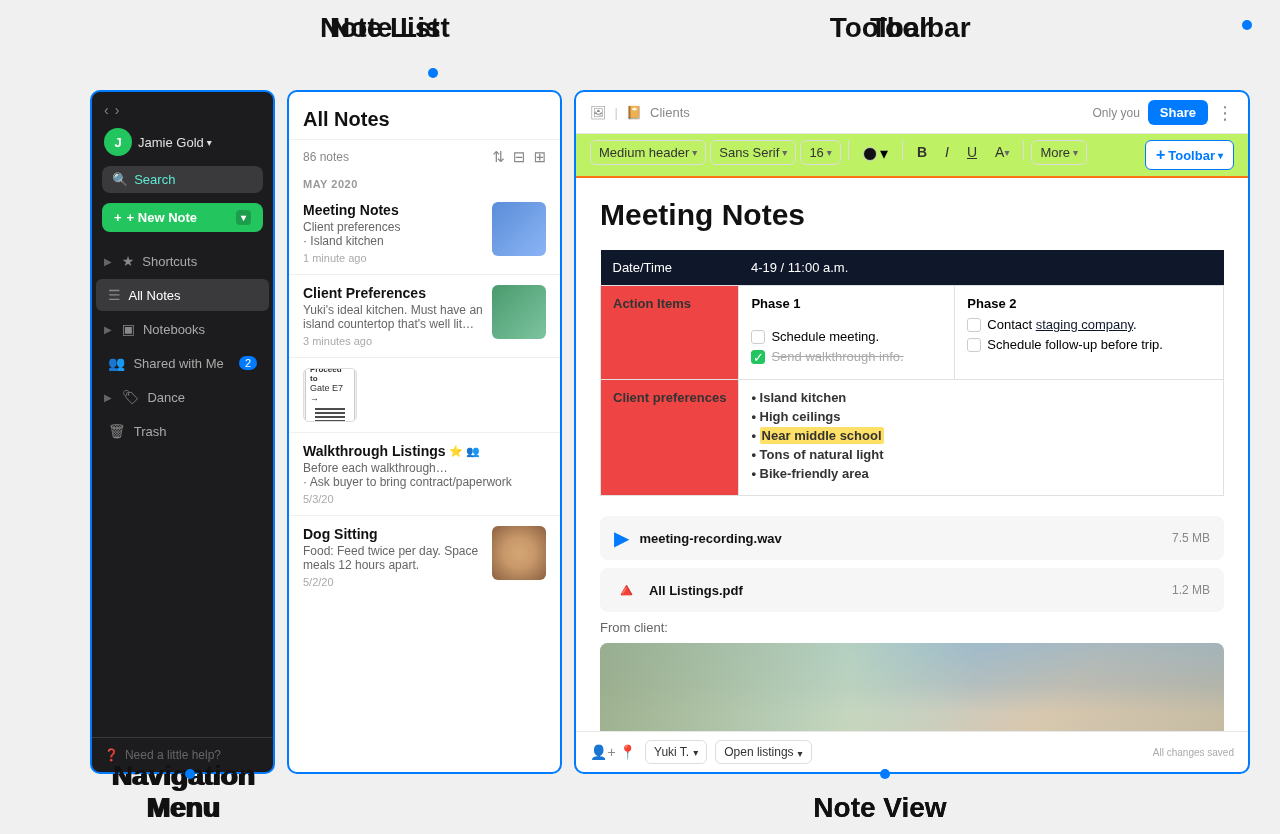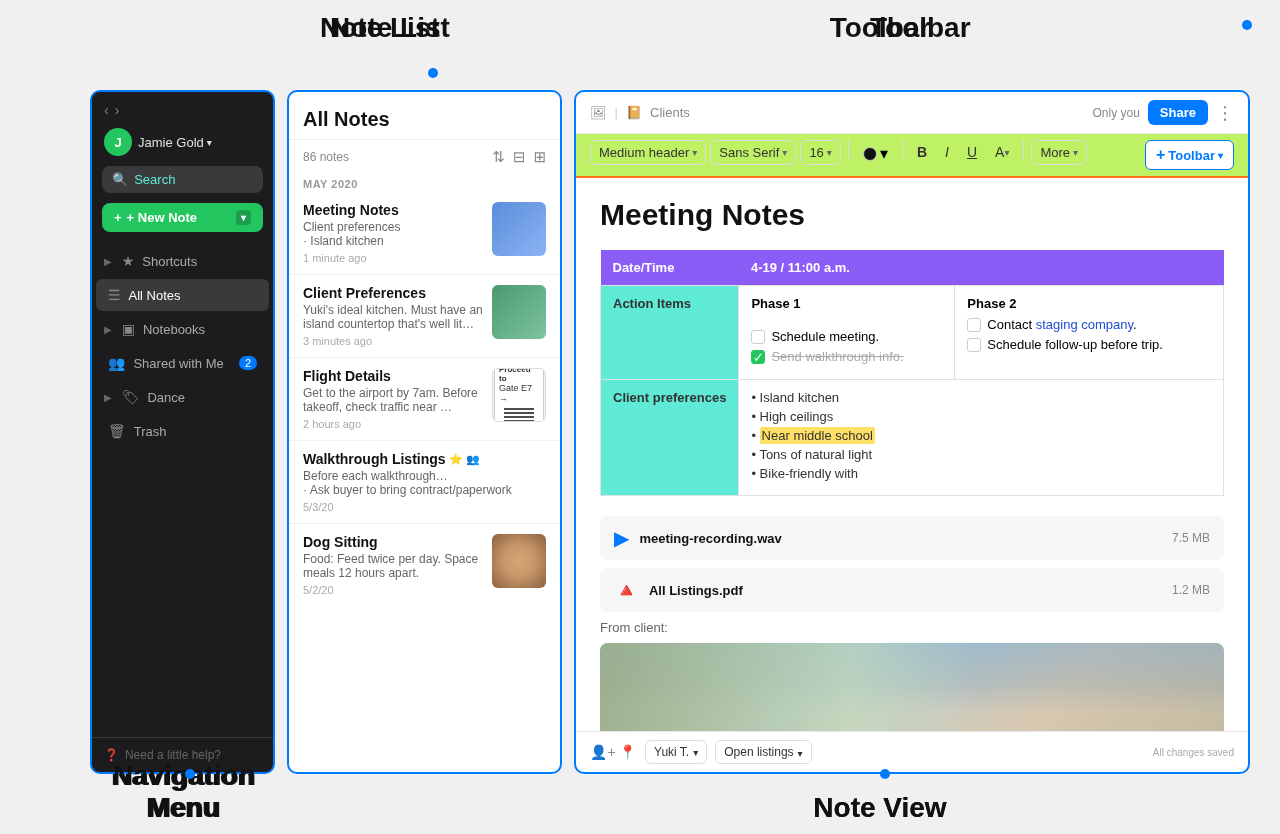--- a/index.html
+++ b/index.html
@@ -334,38 +334,38 @@
 
     
     .note-table {
       width: 100%;
       border-collapse: collapse;
       margin-bottom: 20px;
       font-size: 13px;
     }
 
     .note-table th {
-      background: #8b5cf6;
+      background: #0f172a;
       color: white;
       padding: 10px 12px;
       text-align: left;
-      font-weight: 700;
+      font-weight: 400;
     }
 
     .note-table td {
       padding: 10px 12px;
       border: 1px solid #e0e0e0;
       vertical-align: top;
     }
 
     .note-table tr:first-child th:first-child { border-radius: 0; }
 
     .table-label-col {
       font-weight: 600;
-      background: #5eead4;
+      background: #ef4444;
       color: #333;
       white-space: nowrap;
     }
 
     .checkbox-item {
       display: flex; align-items: flex-end; gap: 6px;
       margin-bottom: 5px;
     }
 
     .cb {
@@ -381,23 +381,23 @@
       background: #22c55e;
       border-color: #22c55e;
       color: white;
     }
 
     .cb-text-done {
       text-decoration: line-through;
       color: #aaa;
     }
 
-    .link-text { color: #1d4ed8; }
-
-    .client-prefs { list-style: none; }
+    .link-text { color: #0f172a; text-decoration: underline; }
+
+    .client-prefs { list-style: none; font-weight: bold; }
     .client-prefs li { margin-bottom: 4px; color: #333; }
     .client-prefs li::before { content: '• '; }
     .highlight-yellow { background: #ffe066; border-radius: 2px; padding: 1px 2px; }
 
     
     .file-row {
       display: flex; align-items: center; justify-content: space-between;
       background: #f6f6f6;
       border-radius: 8px;
       padding: 10px 14px;
@@ -595,25 +595,20 @@
       <div class="note-item-content">
         <div class="note-item-title">Client Preferences</div>
         <div class="note-item-preview">Yuki's ideal kitchen. Must have an island countertop that's well lit fr…</div>
         <div class="note-item-time">3 minutes ago</div>
       </div>
       <div class="note-thumb thumb-client"></div>
     </div>
 
 
     <div class="note-item">
-      <div class="note-item-content">
-        <div class="note-item-title">Flight Details</div>
-        <div class="note-item-preview">Get to the airport by 7am. Before takeoff, check traffic near …</div>
-        <div class="note-item-time">2 hours ago</div>
-      </div>
       <div class="note-thumb thumb-flight">
         <div class="thumb-flight-inner">
           <div style="font-weight:700; font-size:8px; color:#333;">Proceed to</div>
           <div style="font-size:9px; color:#333;">Gate E7 →</div>
           <div style="margin-top:3px; width:30px; height:20px; background: repeating-linear-gradient(0deg, #000 0px, #000 2px, #fff 2px, #fff 4px); opacity:0.7; border-radius:1px;"></div>
         </div>
       </div>
     </div>
 
     <div class="note-item">
@@ -726,21 +721,21 @@
           </td>
         </tr>
         <tr>
           <td class="table-label-col">Client preferences</td>
           <td colspan="2">
             <ul class="client-prefs">
               <li>Island kitchen</li>
               <li>High ceilings</li>
               <li><span class="highlight-yellow">Near middle school</span></li>
               <li>Tons of natural light</li>
-              <li>Bike-friendly with</li>
+              <li>Bike-friendly area</li>
             </ul>
           </td>
         </tr>
       </tbody>
         </table>
 
       <div class="file-row">
         <div class="file-left">
           <span class="file-icon wav-icon">▶</span>
           <span class="file-name">meeting-recording.wav</span>

